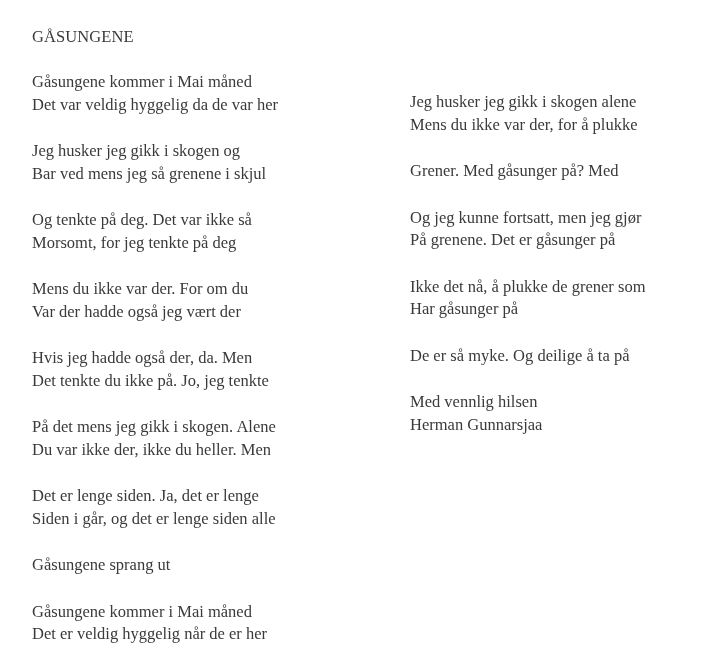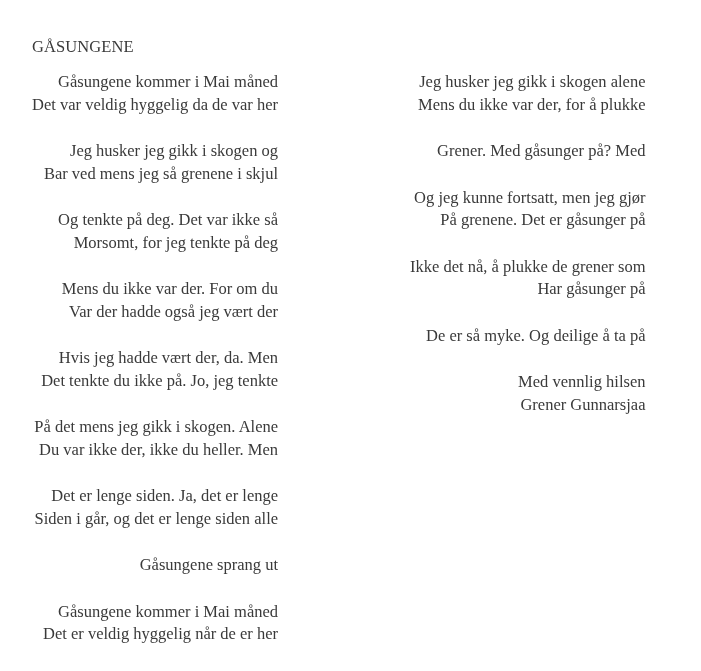--- a/index.html
+++ b/index.html
@@ -12,33 +12,32 @@
       height: 671px;
       position: relative;
       overflow: hidden;
       font-family: "Liberation Serif", "DejaVu Serif", serif;
       font-size: 16.5px;
       color: #3a3a3a;
     }
     .title {
       position: absolute;
       left: 32px;
-      top: 36px;
+      top: 26px;
       line-height: 22px;
       letter-spacing: 0.1px;
     }
     .col {
       position: absolute;
       top: 71px;
     }
     .col.left { left: 32px; }
-    .col.right { left: 410px; }
+    .col.right { left: 410px; margin-top: 20px; }
     .stanza {
       margin: 0 0 24px 0;
-      text-align: right;
     }
     .line {
       display: block;
       line-height: 22.5px;
       white-space: nowrap;
     }
   </style>
 </head>
 <body>
 
@@ -55,21 +54,21 @@
   </div>
   <div class="stanza">
     <span class="line">Og tenkte på deg. Det var ikke så</span>
     <span class="line">Morsomt, for jeg tenkte på deg</span>
   </div>
   <div class="stanza">
     <span class="line">Mens du ikke var der. For om du</span>
     <span class="line">Var der hadde også jeg vært der</span>
   </div>
   <div class="stanza">
-    <span class="line">Hvis jeg hadde vært der, da. Men</span>
+    <span class="line">Hvis jeg hadde også der, da. Men</span>
     <span class="line">Det tenkte du ikke på. Jo, jeg tenkte</span>
   </div>
   <div class="stanza">
     <span class="line">På det mens jeg gikk i skogen. Alene</span>
     <span class="line">Du var ikke der, ikke du heller. Men</span>
   </div>
   <div class="stanza">
     <span class="line">Det er lenge siden. Ja, det er lenge</span>
     <span class="line">Siden i går, og det er lenge siden alle</span>
   </div>
@@ -96,15 +95,15 @@
   </div>
   <div class="stanza">
     <span class="line">Ikke det nå, å plukke de grener som</span>
     <span class="line">Har gåsunger på</span>
   </div>
   <div class="stanza">
     <span class="line">De er så myke. Og deilige å ta på</span>
   </div>
   <div class="stanza">
     <span class="line">Med vennlig hilsen</span>
-    <span class="line">Grener Gunnarsjaa</span>
+    <span class="line">Herman Gunnarsjaa</span>
   </div>
 </div>
 
 </body></html>

